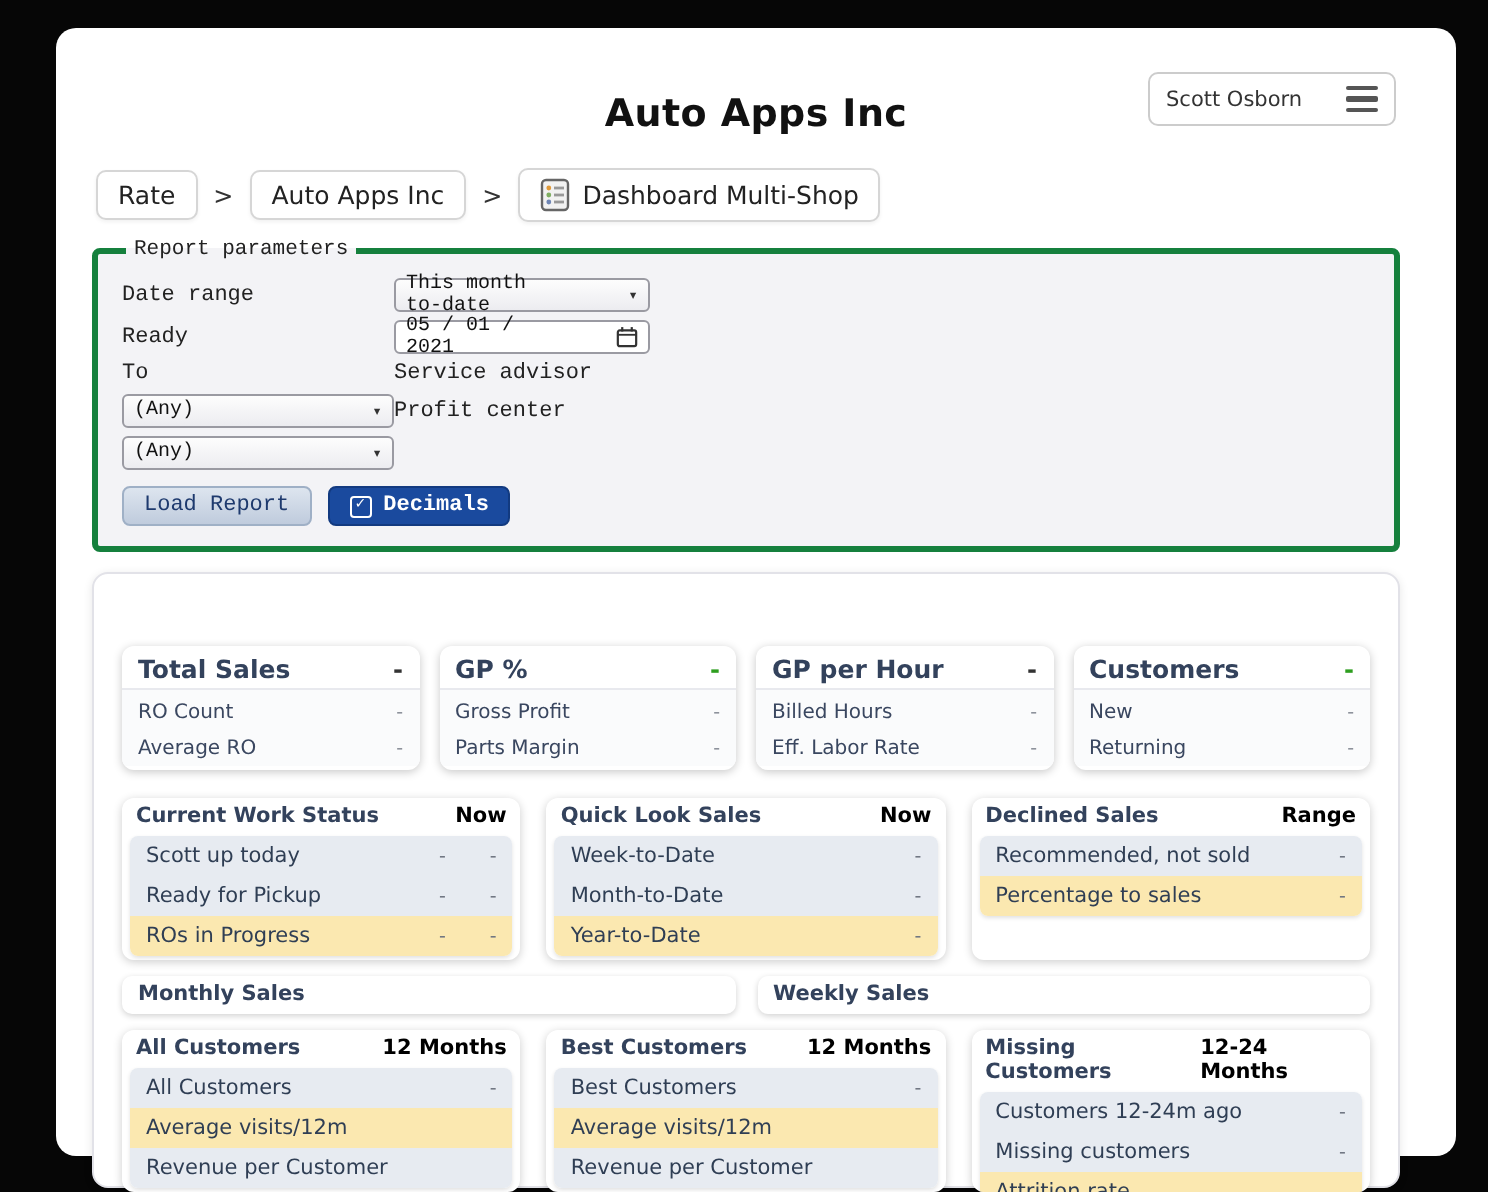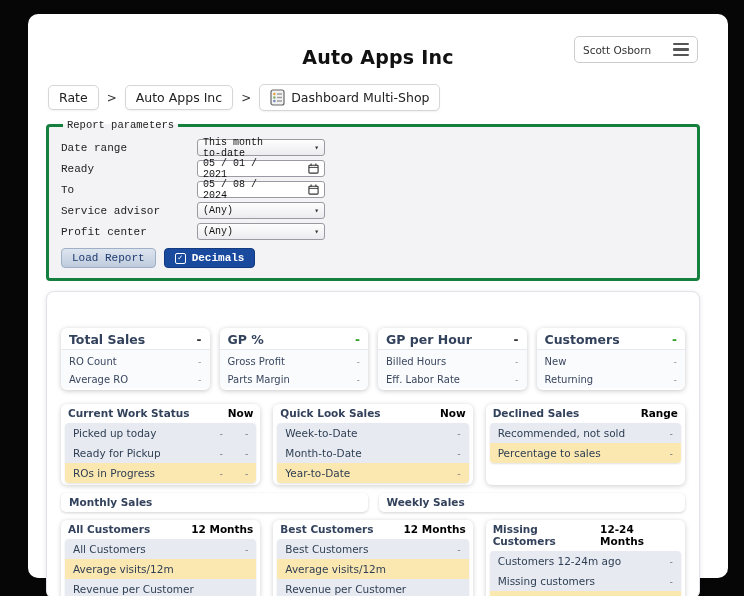--- a/index.html
+++ b/index.html
@@ -149,31 +149,20 @@
           <svg width="11" height="11" viewBox="0 0 12 12">
             <rect x="1" y="2.4" width="10" height="8.6" rx="1" fill="none" stroke="#333" stroke-width="1.2"></rect>
             <line x1="3.4" y1="0.6" x2="3.4" y2="3" stroke="#333" stroke-width="1.2"></line>
             <line x1="8.6" y1="0.6" x2="8.6" y2="3" stroke="#333" stroke-width="1.2"></line>
             <line x1="1" y1="4.8" x2="11" y2="4.8" stroke="#333" stroke-width="1"></line>
           </svg>
         </span>
       </span>
 
       <span class="flabel">To</span>
-      <span class="control dateinput">
-        <span>05 / 08 / 2024</span>
-        <span class="cal-icon">
-          <svg width="11" height="11" viewBox="0 0 12 12">
-            <rect x="1" y="2.4" width="10" height="8.6" rx="1" fill="none" stroke="#333" stroke-width="1.2"></rect>
-            <line x1="3.4" y1="0.6" x2="3.4" y2="3" stroke="#333" stroke-width="1.2"></line>
-            <line x1="8.6" y1="0.6" x2="8.6" y2="3" stroke="#333" stroke-width="1.2"></line>
-            <line x1="1" y1="4.8" x2="11" y2="4.8" stroke="#333" stroke-width="1"></line>
-          </svg>
-        </span>
-      </span>
 
       <span class="flabel">Service advisor</span>
       <span class="control select">
         <span>(Any)</span>
         <span class="arrow">▾</span>
       </span>
 
       <span class="flabel">Profit center</span>
       <span class="control select">
         <span>(Any)</span>
@@ -262,21 +251,21 @@
     </div>
 
     <div class="panels3">
       <div class="panel">
         <div class="panel-head">
           <span class="panel-title">Current Work Status</span>
           <span class="panel-range">Now</span>
         </div>
         <div class="panel-rows">
           <div class="prow">
-            <span class="lbl">Picked up today</span>
+            <span class="lbl">Scott up today</span>
             <span class="val">-</span>
             <span class="val">-</span>
           </div>
           <div class="prow">
             <span class="lbl">Ready for Pickup</span>
             <span class="val">-</span>
             <span class="val">-</span>
           </div>
           <div class="prow hl">
             <span class="lbl">ROs in Progress</span>

